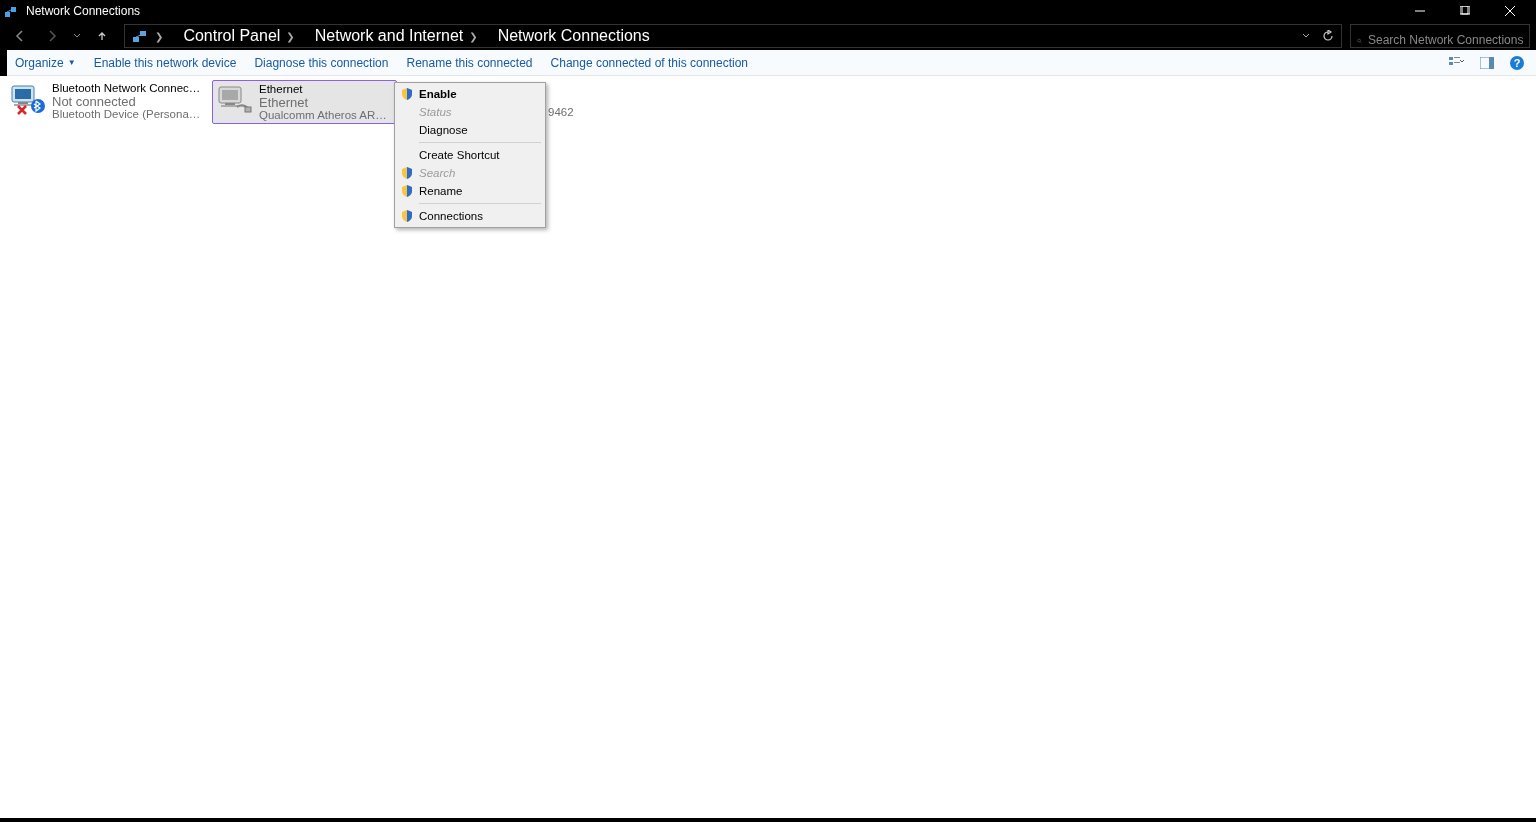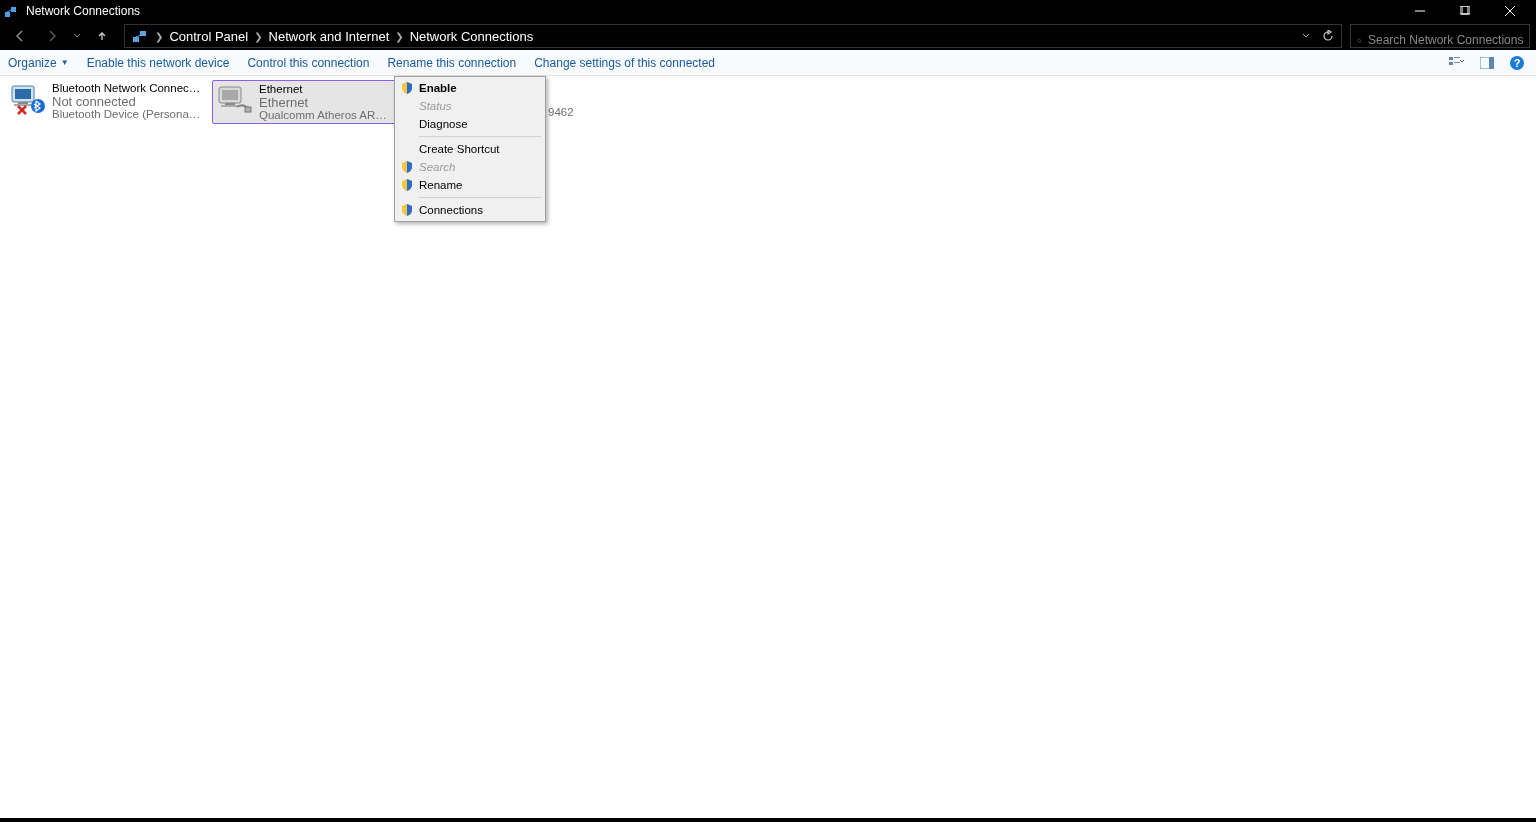--- a/index.html
+++ b/index.html
@@ -11,50 +11,50 @@
   .titlebar-text { font-size: 12px; flex: 1; }
   .win-controls { display: flex; }
   .win-btn { width: 45px; height: 22px; display: flex; align-items: center; justify-content: center; color: #fff; font-size: 11px; }
 
   
   .addressbar { height: 28px; background: #000; display: flex; align-items: center; padding: 0 6px; gap: 4px; }
   .nav-btn { width: 28px; height: 24px; display: flex; align-items: center; justify-content: center; color: #bbb; font-size: 14px; }
   .nav-btn.disabled { color: #555; }
   .breadcrumb-wrap { flex: 1; display: flex; align-items: center; height: 24px; background: #000; border: 1px solid #333; margin: 0 4px; padding: 0 2px; }
   .crumb-icon { width: 18px; height: 18px; margin: 0 4px; display: flex; align-items: center; justify-content: center; }
-  .crumb { color: #fff; font-size: 13px; padding: 0 4px; height: 100%; display: flex; align-items: center; white-space: nowrap; }
+  .crumb { color: #fff; font-size: 16px; padding: 0 4px; height: 100%; display: flex; align-items: center; white-space: nowrap; margin-left: 14px; }
   .crumb-sep { color: #aaa; padding: 0 2px; font-size: 10px; }
   .crumb-end-btns { display: flex; margin-left: auto; }
   .crumb-end-btn { width: 22px; height: 22px; display: flex; align-items: center; justify-content: center; color: #bbb; font-size: 11px; }
   .searchbox { width: 180px; height: 24px; background: #000; border: 1px solid #333; display: flex; align-items: flex-end; padding: 0 6px; color: #888; }
   .searchbox svg { margin-right: 6px; }
   .search-input { flex: 1; background: transparent; border: none; outline: none; color: #fff; font-size: 12px; }
   .search-input::placeholder { color: #888; }
 
   
-  .cmdbar { height: 26px; background: #f7fbfe; border-bottom: 1px solid #e5e5e5; display: flex; align-items: center; padding: 12px 8px; gap: 18px; }
+  .cmdbar { height: 26px; background: #f7fbfe; border-bottom: 1px solid #e5e5e5; display: flex; align-items: center; padding: 12px 8px; gap: 18px; margin-left: 7px; }
   .cmd { color: #1a5aa0; font-size: 12px; display: flex; align-items: center; gap: 4px; cursor: default; }
   .cmd .caret { font-size: 8px; }
   .cmdbar-right { margin-left: auto; display: flex; align-items: center; gap: 8px; }
   .cmd-icon-btn { width: 22px; height: 22px; display: flex; align-items: center; justify-content: center; color: #555; }
   .cmd-icon-btn.help { color: #1a7cd6; }
 
   
   .content { background: #fff; height: calc(822px - 22px - 28px - 26px - 4px); padding: 4px 6px; display: flex; align-items: flex-start; gap: 6px; position: relative; }
   .conn-item { width: 200px; height: 44px; display: flex; align-items: flex-start; padding: 2px 4px; gap: 6px; border-radius: 2px; }
   .conn-item.selected { background: #e5e5e5; border: 1px solid #8b5cf6; }
   .conn-icon { width: 36px; height: 36px; position: relative; flex-shrink: 0; }
   .conn-text { display: flex; flex-direction: column; line-height: 13px; overflow: hidden; }
   .conn-name { color: #000; font-size: 11.5px; white-space: nowrap; overflow: hidden; text-overflow: ellipsis; }
   .conn-status { color: #6e6e6e; font-size: 13px; white-space: nowrap; overflow: hidden; text-overflow: ellipsis; }
   .conn-device { color: #6e6e6e; font-size: 11.5px; white-space: nowrap; overflow: hidden; text-overflow: ellipsis; }
   .wifi-extra { position: absolute; left: 410px; top: 30px; color: #6e6e6e; font-size: 11.5px; }
 
   
-  .context-menu { position: absolute; left: 394px; top: 0; width: 152px; background: #f0f0f0; border: 1px solid #a0a0a0; box-shadow: 2px 2px 4px rgba(0,0,0,0.3); padding: 2px; z-index: 10; }
+  .context-menu { position: absolute; left: 394px; top: 6px; width: 152px; background: #f0f0f0; border: 1px solid #a0a0a0; box-shadow: 2px 2px 4px rgba(0,0,0,0.3); padding: 2px; z-index: 10; }
   .ctx-item { height: 18px; display: flex; align-items: center; padding: 0 4px 0 22px; font-size: 11.5px; color: #000; position: relative; }
   .ctx-item.bold { font-weight: 600; }
   .ctx-item.disabled { color: #9a9a9a; font-style: italic; }
   .ctx-sep { height: 1px; background: #d0d0d0; margin: 3px 2px 3px 22px; }
   .ctx-shield { position: absolute; left: 3px; width: 14px; height: 14px; display: flex; align-items: center; justify-content: center; }
 
   
   .bottom-strip { height: 4px; background: #000; }
 </style>
 </head>
@@ -146,23 +146,23 @@
     <input class="search-input" placeholder="Search Network Connections" style="">
   </div>
 </div>
 
 <div class="cmdbar">
   <div class="cmd">
     <span>Organize</span>
     <span class="caret">▼</span>
   </div>
   <div class="cmd">Enable this network device</div>
-  <div class="cmd">Control this connection</div>
-  <div class="cmd">Rename this connection</div>
-  <div class="cmd">Change settings of this connected</div>
+  <div class="cmd">Diagnose this connection</div>
+  <div class="cmd">Rename this connected</div>
+  <div class="cmd">Change connected of this connection</div>
   <div class="cmdbar-right">
     <div class="cmd-icon-btn">
       <svg width="16" height="14" viewBox="0 0 16 14">
         <rect x="0" y="1" width="4" height="3" fill="#5a8ab0"></rect>
           <rect x="5" y="1" width="6" height="1" fill="#888"></rect>
         <rect x="0" y="6" width="4" height="3" fill="#5a8ab0"></rect>
           <rect x="5" y="6" width="6" height="1" fill="#888"></rect>
         <path d="M13 4 L15 6 L17 4" stroke="#555" stroke-width="1" fill="none" transform="translate(-2,0)"></path>
       </svg>
     </div>

